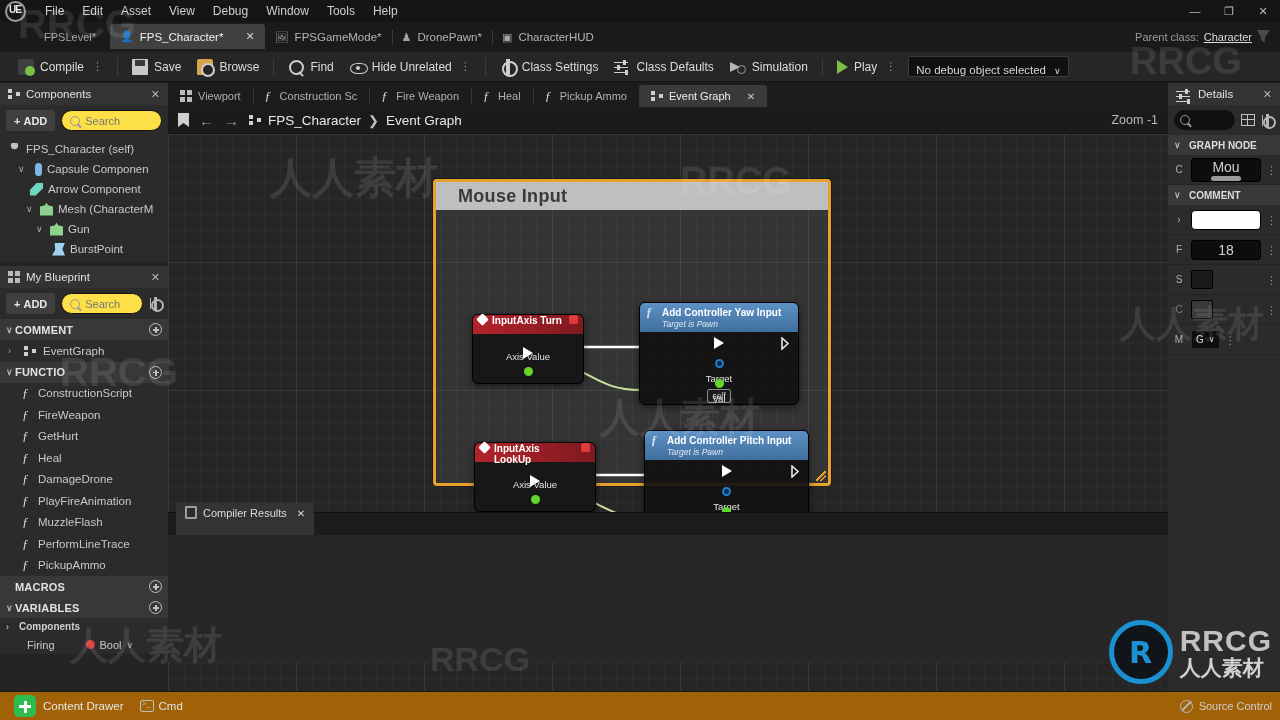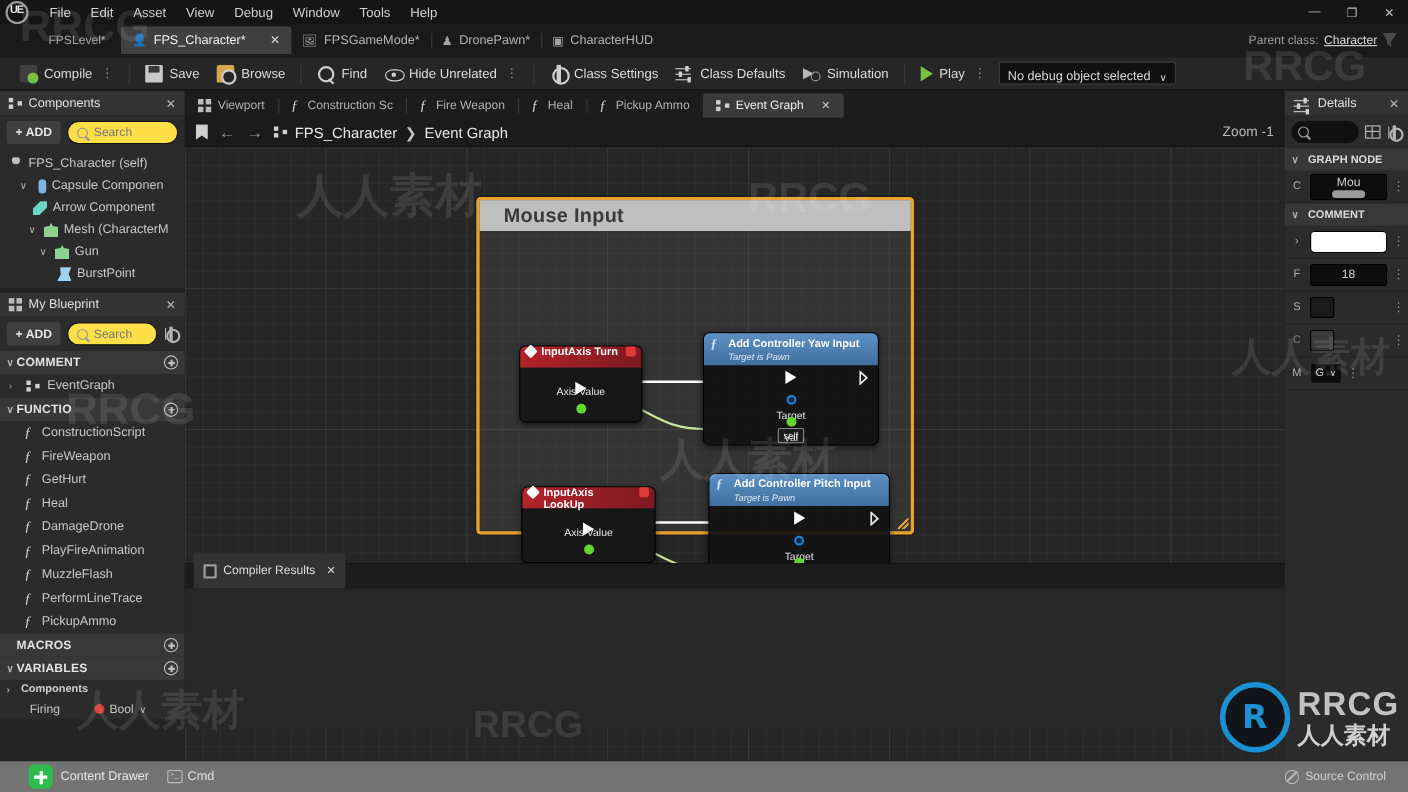--- a/index.html
+++ b/index.html
@@ -280,21 +280,21 @@
   }
 
   
   .compiler {
     position:absolute; left:168px; right:112px; bottom:29px; height:150px;
     background:#1e1e1e; border-top:1px solid #0f0f0f;
   }
   .ctabrow { height:22px; background:#1c1c1c; display:flex; align-items:flex-end; }
   .ctab {
     height:21px; background:#333; border-radius:3px 3px 0 0; display:flex;
-    align-items:center; gap:6px; padding:16px 9px; font-size:11px; color:#dcdcdc;
+    align-items:flex-end; gap:6px; padding:16px 9px; font-size:11px; color:#dcdcdc;
     margin-left:8px;
   }
   .ctab .cx { margin-left:4px; font-size:10px; }
   .ic-comp { width:12px;height:13px;background:#9c9c9c;border-radius:1px;position:relative;flex:0 0 12px;}
   .ic-comp::after{content:"";position:absolute;left:2px;top:2px;right:2px;bottom:2px;background:#2b2b2b;}
   .cbody { position:absolute; top:22px; left:0; right:0; bottom:0; background:#272727; }
 
   
   .rightcol { position:absolute; top:83px; right:0; width:112px; bottom:29px; background:#2b2b2b; }
   .dsearchrow { display:flex; align-items:center; gap:6px; padding:5px 6px; background:#2b2b2b;}
@@ -303,35 +303,35 @@
   .gridicon::before{content:"";position:absolute;left:0;top:3.5px;width:100%;height:1.4px;background:#c0c0c0;}
   .gridicon::after{content:"";position:absolute;left:5px;top:0;width:1.4px;height:100%;background:#c0c0c0;}
   .dsec {
     height:20px; background:#383838; display:flex; align-items:center; gap:6px;
     padding:0 6px; font-size:10px; font-weight:bold; color:#dcdcdc; overflow:hidden; white-space:nowrap;
   }
   .drow { display:flex; align-items:center; height:30px; gap:5px; padding:0 4px; border-bottom:1px solid #232323;}
   .dlabel { width:14px; font-size:10px; color:#b0b0b0; text-align:center; overflow:hidden;}
   .dfield {
     flex:1; background:#0d0d0d; border:1px solid #000; border-radius:3px; height:24px;
-    display:flex; align-items:center; justify-content:center; font-size:11px; color:#d0d0d0;
+    display:flex; align-items:center; justify-content:center; font-size:14px; color:#d0d0d0;
     flex-direction:column; gap:1px;
   }
   .dfield.white { background:#ffffff; height:20px; border-radius:4px; }
   .dfield.dark { background:#1a1a1a; height:19px; width:22px; flex:0 0 22px; border-radius:2px;}
   .dfield.dark2 { background:#3a3a3a; height:19px; width:22px; flex:0 0 22px; border-radius:2px;}
   .pillbar { width:30px;height:7px;border-radius:4px;background:#9a9a9a;}
   .vdots { width:10px; color:#9a9a9a; font-size:11px; text-align:center; line-height:4px; flex:0 0 10px;}
   .dselect { background:#0d0d0d; border:1px solid #2e2e2e; border-radius:2px; height:19px;
              display:flex; align-items:center; gap:5px; padding:0 4px; font-size:10px; color:#d8d8d8;}
 
   
   .statusbar {
     position:absolute; bottom:0; left:0; width:1280px; height:29px;
-    background:#737373; display:flex; align-items:center; padding:0 20px; gap:10px;
+    background:#a16207; display:flex; align-items:center; padding:0 8px; gap:10px;
     border-top:1px solid #1a1a1a;
   }
   .cd-btn { display:flex; align-items:center; gap:7px; font-size:11.5px; color:#e6e6e6; padding:0 6px;}
   .cd-plus {
     width:22px;height:22px;border-radius:5px;background:#2dbd4e;position:relative;flex:0 0 22px;
   }
   .cd-plus::before{content:"";position:absolute;left:5px;top:10px;width:12px;height:3px;background:#fff;}
   .cd-plus::after{content:"";position:absolute;left:9.5px;top:5.5px;width:3px;height:12px;background:#fff;}
   .cmdbtn { display:flex; align-items:center; gap:5px; font-size:11.5px; color:#e0e0e0; }
   .cmdicon { width:14px;height:12px;border:1.3px solid #bdbdbd;border-radius:2px;position:relative;flex:0 0 14px;}

